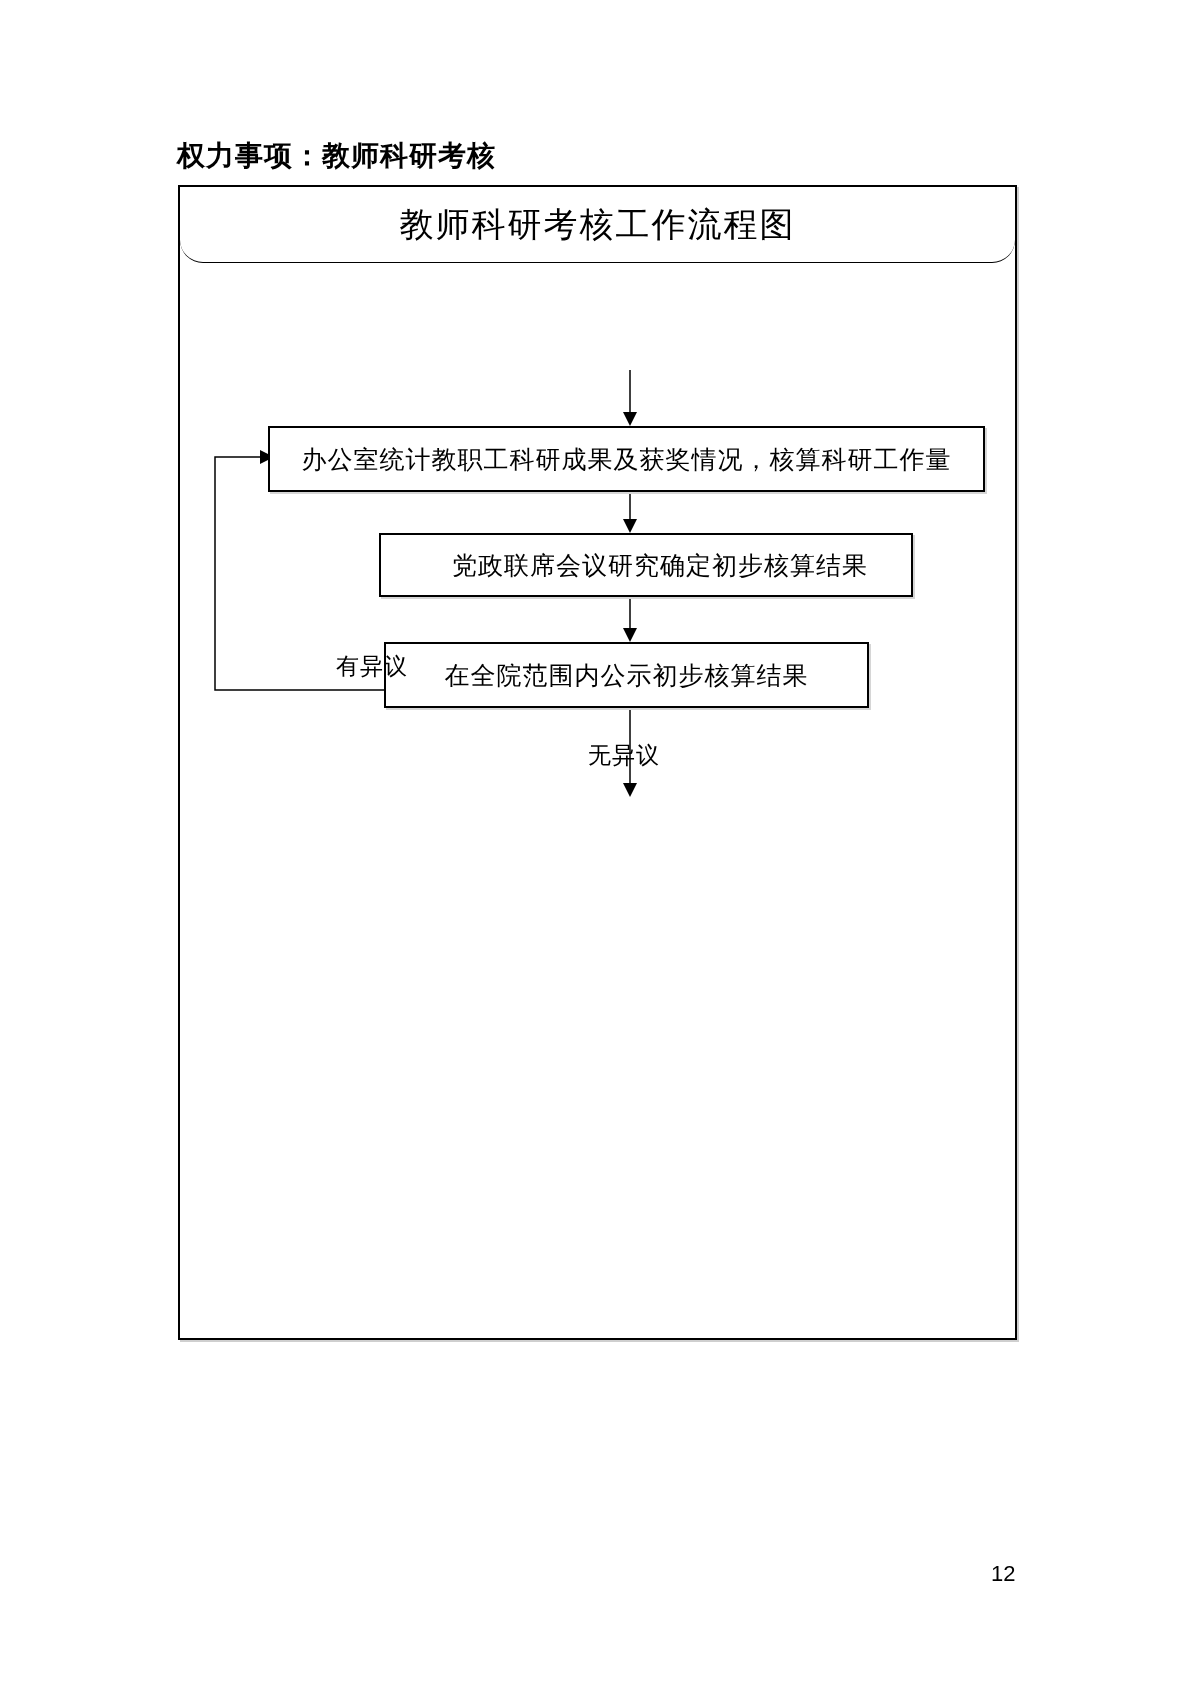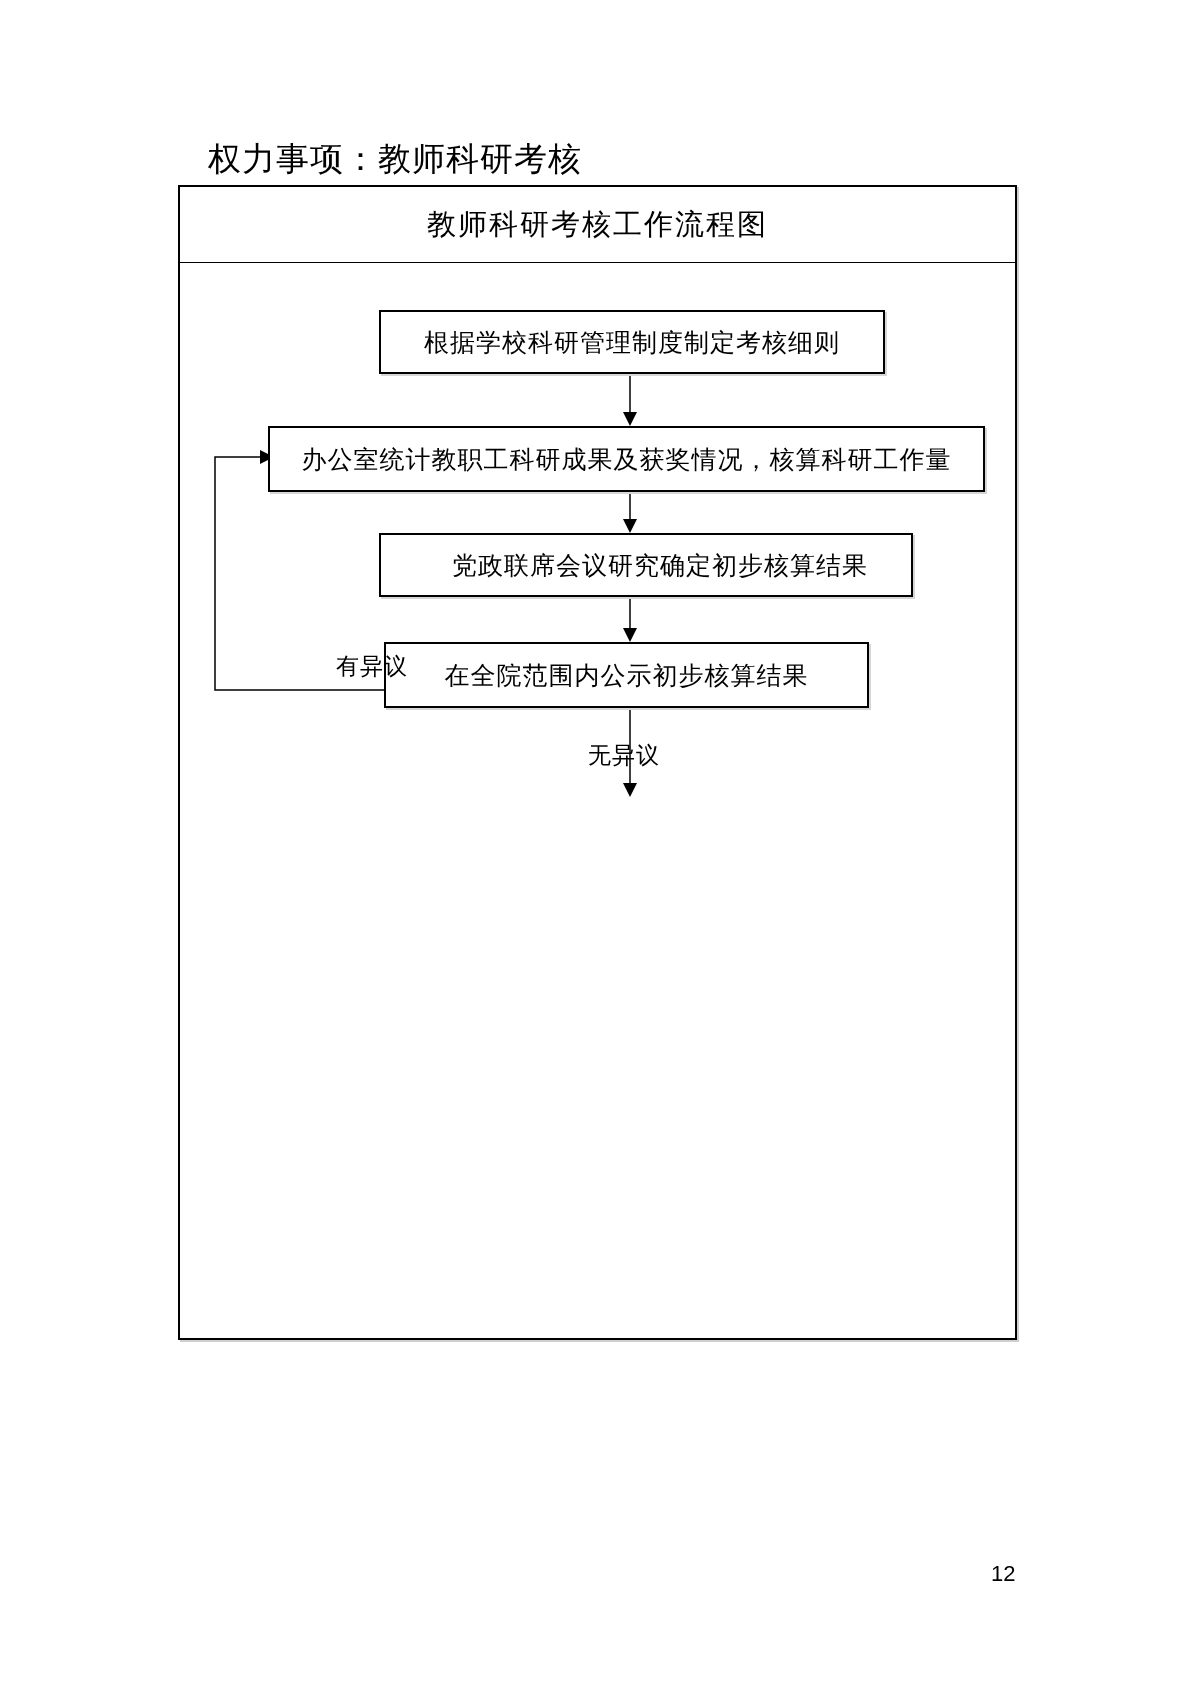--- a/index.html
+++ b/index.html
@@ -7,44 +7,44 @@
     position:relative;
     width:1191px; height:1684px;
     background:#ffffff;
     color:#000;
     font-family:"Liberation Serif","DejaVu Serif",serif;
     overflow:hidden;
   }
   .doc-heading {
     position:absolute;
     left:177px; top:137px;
-    font-size:33px;
-    font-weight:normal;
+    font-size:28px;
+    font-weight:bold;
     font-family:"Liberation Sans","DejaVu Sans",sans-serif;
     letter-spacing:1px;
     white-space:nowrap;
-    margin-left:31px;
   }
   .frame {
     position:absolute;
     left:178px; top:185px;
     width:835px; height:1151px;
     border:2px solid #000;
     box-shadow:2px 2px 0 #cfcfcf;
     background:#fff;
   }
   .title-row {
     position:absolute;
     left:0; top:0;
     width:100%; height:75px;
     border-bottom:1px solid #000;
     display:flex; align-items:center; justify-content:center;
-    font-size:29px;
+    font-size:34px;
     font-family:"Liberation Sans","DejaVu Sans",sans-serif;
     letter-spacing:2px;
+    border-radius:23px;
   }
   .flow-area { position:absolute; inset:0; }
   .connectors { position:absolute; left:0; top:0; pointer-events:none; }
   .flow-box {
     position:absolute;
     border:2px solid #000;
     background:#fff;
     box-shadow:2px 2px 0 #d6d6d6;
     display:flex; align-items:center; justify-content:center;
     font-size:25px;
@@ -108,21 +108,20 @@
           <line x1="450" y1="517" x2="450" y2="598" stroke="#000" stroke-width="1.5"></line>
           <polygon points="450,610 443,596 457,596" fill="#000"></polygon>
         </g>
 
         <g>
           <polyline points="204,503 35,503 35,270 80,270" fill="none" stroke="#000" stroke-width="1.5"></polyline>
           <polygon points="94,270 80,263 80,277" fill="#000"></polygon>
         </g>
       </svg>
 
-      <div class="flow-box step-1">根据学校科研管理制度制定考核细则</div>
 
       <div class="flow-box step-2">办公室统计教职工科研成果及获奖情况，核算科研工作量</div>
 
       <div class="flow-box step-3">党政联席会议研究确定初步核算结果</div>
 
       <div class="flow-box step-4">在全院范围内公示初步核算结果</div>
 
 
       <div class="branch-label lbl-objection">有异议</div>
 

